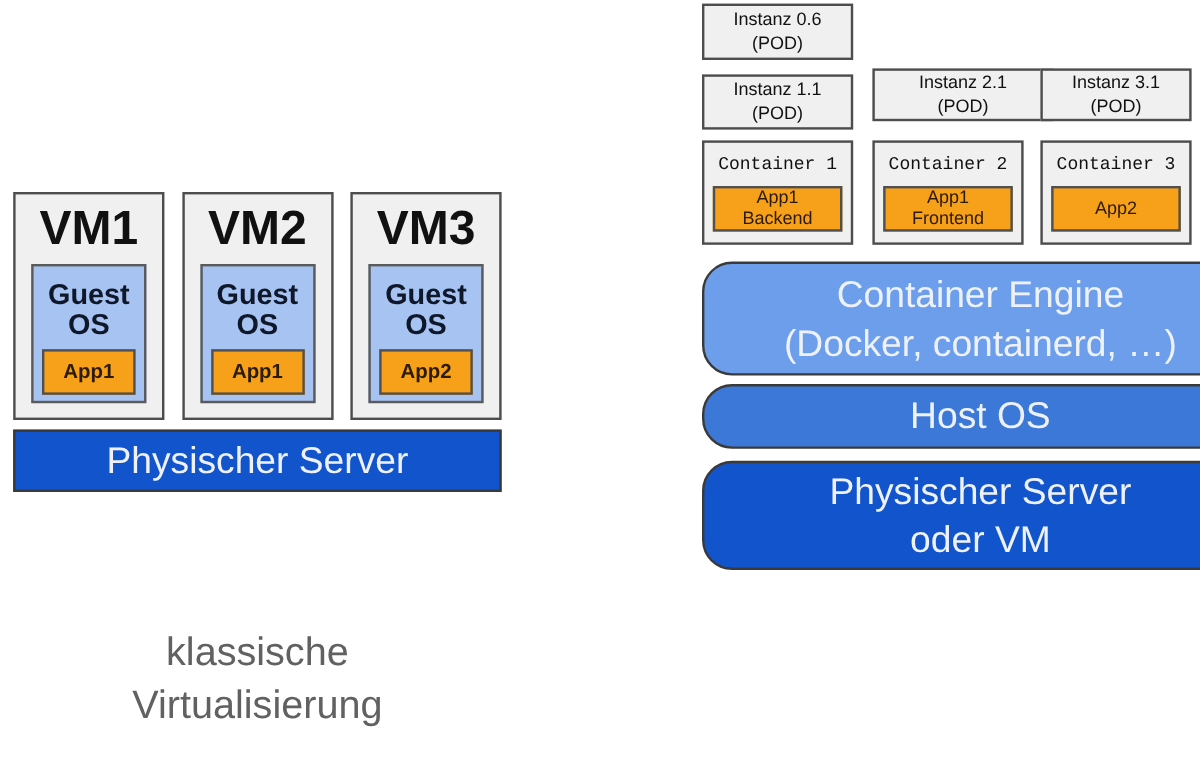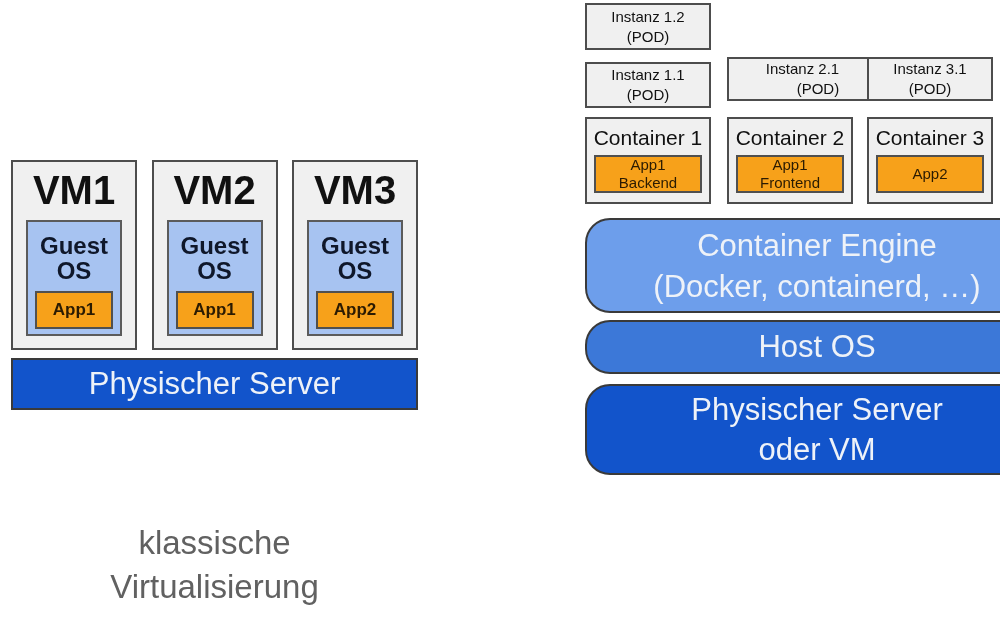--- a/index.html
+++ b/index.html
@@ -39,28 +39,28 @@
 
   
   .pod{
     position:absolute;box-sizing:border-box;
     background:var(--box-bg,#f0f0f0);border:2px solid var(--box-border,#4d4d4d);
     display:flex;align-items:center;justify-content:center;text-align:center;
     font-size:15px;line-height:20px;white-space:pre-line;color:#111;
   }
   .pod-12{left:0;top:0;width:126px;height:47px;}
   .pod-11{left:0;top:59px;width:126px;height:46px;}
-  .pod-21{left:142px;top:54px;width:151px;height:44px;text-align:right;}
+  .pod-21{left:142px;top:54px;width:151px;height:44px;}
   .pod-31{left:282px;top:54px;width:126px;height:44px;}
   .container-box{
     position:absolute;top:114px;width:126px;height:87px;box-sizing:border-box;text-align:center;
     background:var(--box-bg,#f0f0f0);border:2px solid var(--box-border,#4d4d4d);
   }
   .cb-1{left:0;} .cb-2{left:142px;} .cb-3{left:282px;}
-  .container-title{font-size:21px;line-height:20px;margin-top:9px;color:#111;}
+  .container-title{font-size:15px;line-height:20px;margin-top:9px;color:#111;font-family:Liberation Mono, monospace;}
   .app-box.wide{width:108px;height:38px;margin-top:7px;font-size:15px;line-height:18px;}
   .rbar{position:absolute;left:0;width:464px;border-radius:25px;}
   .rbar.engine{top:215px;height:95px;background:var(--light-blue,#6d9eeb);font-size:31px;line-height:41px;}
   .rbar.host{top:317px;height:54px;background:var(--mid-blue,#3c78d8);}
   .rbar.server2{top:381px;height:91px;background:var(--dark-blue,#1254cb);line-height:40px;}
 
   .caption{
     position:absolute;top:521px;text-align:center;white-space:pre-line;
     font-size:33px;line-height:44px;color:var(--caption-color,#616161);
   }
@@ -98,21 +98,21 @@
           <div class="app-box">App2</div>
         </div>
       </div>
     </div>
     <div class="bar darkblue">Physischer Server</div>
   </section>
   <div class="caption left-cap">klassische
 Virtualisierung</div>
 
   <section class="panel right">
-    <div class="pod pod-12">Instanz 1.2
+    <div class="pod pod-12">Instanz 0.6
 (POD)</div>
     <div class="pod pod-11">Instanz 1.1
 (POD)</div>
     <div class="pod pod-21">Instanz 2.1
 (POD)</div>
     <div class="pod pod-31">Instanz 3.1
 (POD)</div>
 
     <div class="container-box cb-1">
       <div class="container-title">Container 1</div>

